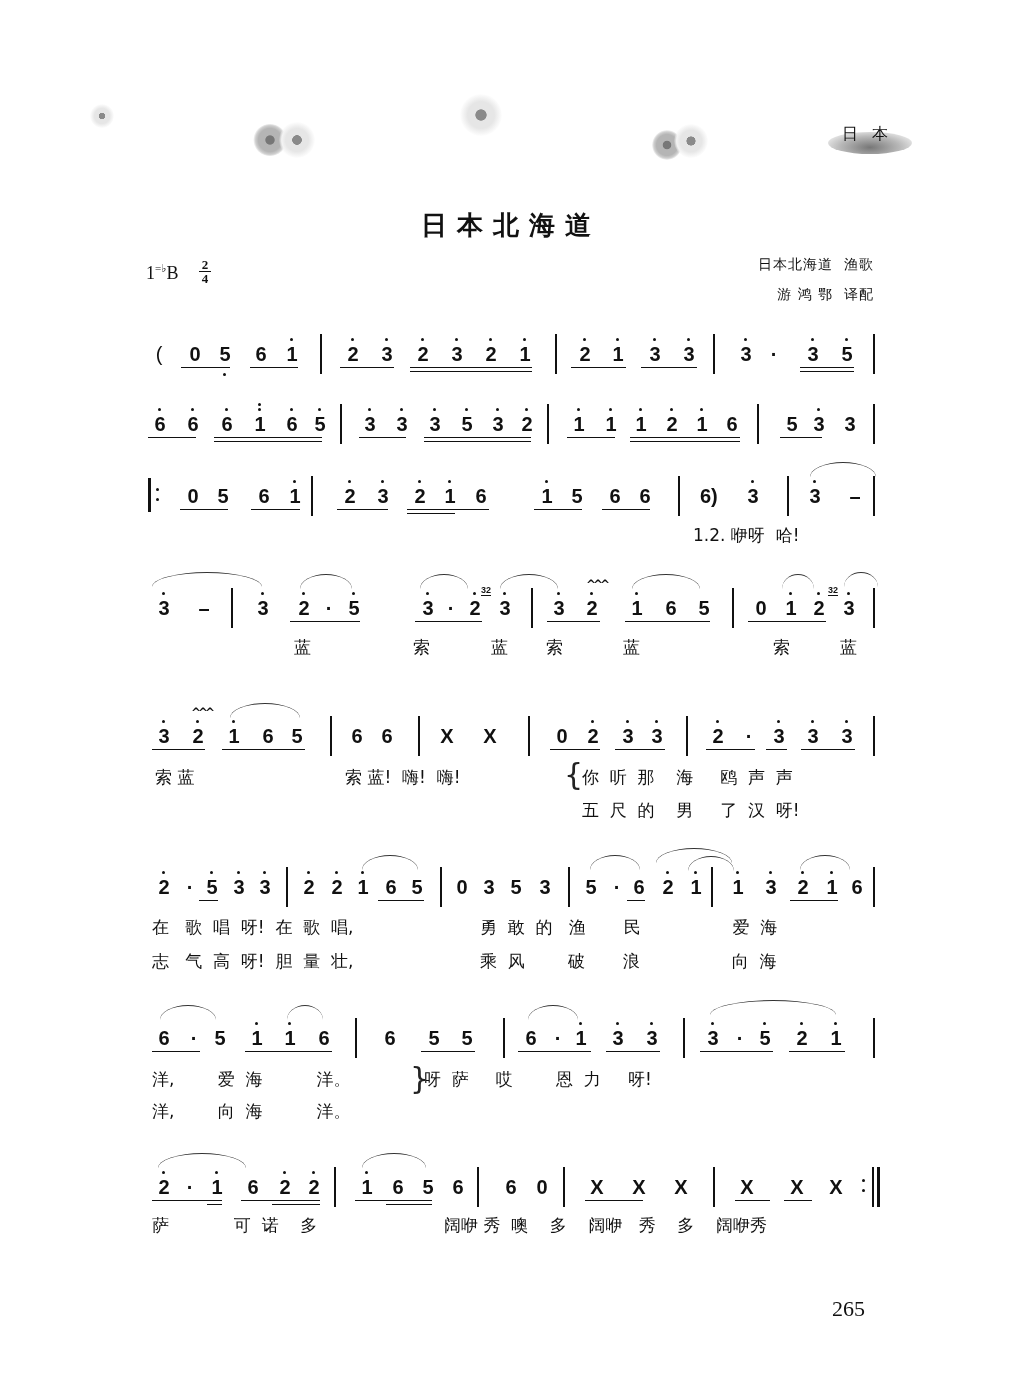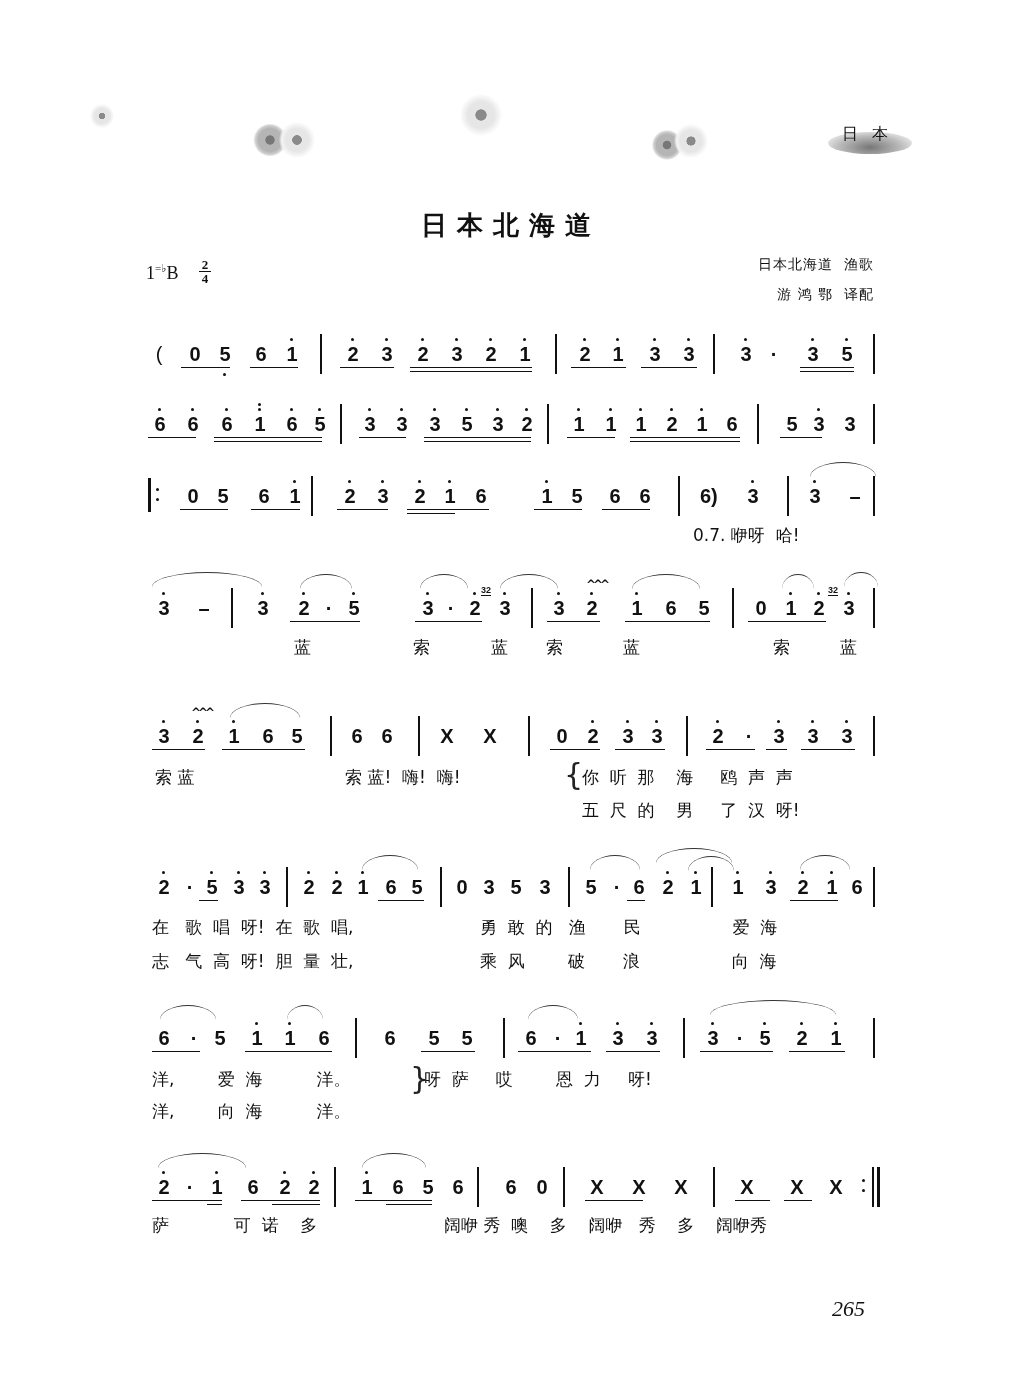--- a/index.html
+++ b/index.html
@@ -20,21 +20,21 @@
   .credit { position:absolute; right:148px; font-size:14px; letter-spacing:1px; white-space:pre; }
   .note { position:absolute; font-family:"Liberation Sans", sans-serif; font-size:20px; font-weight:bold;
           width:14px; text-align:center; line-height:20px; }
   .dot-hi { position:absolute; width:3px; height:3px; background:#111; border-radius:50%; }
   .bar-line { position:absolute; width:1.5px; background:#111; }
   .uline { position:absolute; height:1.4px; background:#111; }
   .lyric { position:absolute; font-size:17px; white-space:pre; letter-spacing:0; }
   .slur-arc { position:absolute; border-top:1.3px solid #333; border-radius:50%/100% 100% 0 0; height:14px; }
   .grace { position:absolute; font-size:9px; font-weight:bold; line-height:9px; font-family:"Liberation Sans", sans-serif; }
   .mordent { position:absolute; font-size:12px; font-weight:bold; letter-spacing:-3px; }
-  .pagenum { position:absolute; left:832px; top:1296px; font-family:"Liberation Serif", serif; font-style:italic; font-size:22px; }
+  .pagenum { position:absolute; left:832px; top:1296px; font-family:"Liberation Serif", serif; font-size:22px; }
   .brace { position:absolute; font-size:16px; color:#222; }
 </style>
 </head>
 <body>
 
 <div class="flower" style="left:90px;top:104px;width:24px;height:24px;"></div>
 <div class="flower dark" style="left:253px;top:124px;width:34px;height:32px;"></div>
 <div class="flower" style="left:279px;top:122px;width:36px;height:36px;"></div>
 <div class="flower" style="left:460px;top:94px;width:42px;height:42px;"></div>
 <div class="flower dark" style="left:652px;top:130px;width:30px;height:30px;"></div>
@@ -189,21 +189,21 @@
     <div class="bar-line" style="left: 787px; top: 476px; height: 40px;"></div>
     <div class="bar-line" style="left: 873px; top: 476px; height: 40px;"></div>
     <div class="uline" style="left: 180px; top: 509px; width: 48px;"></div>
     <div class="uline" style="left: 251px; top: 509px; width: 49px;"></div>
     <div class="uline" style="left: 337px; top: 509px; width: 51px;"></div>
     <div class="uline" style="left: 407px; top: 509px; width: 82px;"></div>
     <div class="uline" style="left: 407px; top: 509px; width: 48px;"></div>
     <div class="uline" style="left: 407px; top: 513px; width: 48px;"></div>
     <div class="uline" style="left: 534px; top: 509px; width: 48px;"></div>
     <div class="uline" style="left: 602px; top: 509px; width: 48px;"></div>
-    <div class="lyric" style="left: 693px; top: 524px;">0.7. 咿呀  哈!</div>
+    <div class="lyric" style="left: 693px; top: 524px;">1.2. 咿呀  哈!</div>
     <div class="note" style="left: 157px; top: 598px;">3</div>
     <div class="dot-hi" style="left: 162px; top: 592px;"></div>
     <div class="note" style="left: 197px; top: 598px;">–</div>
     <div class="note" style="left: 256px; top: 598px;">3</div>
     <div class="dot-hi" style="left: 261px; top: 592px;"></div>
     <div class="note" style="left: 297px; top: 598px;">2</div>
     <div class="dot-hi" style="left: 302px; top: 592px;"></div>
     <div class="note" style="left: 322px; top: 598px;">·</div>
     <div class="note" style="left: 347px; top: 598px;">5</div>
     <div class="dot-hi" style="left: 352px; top: 592px;"></div>

